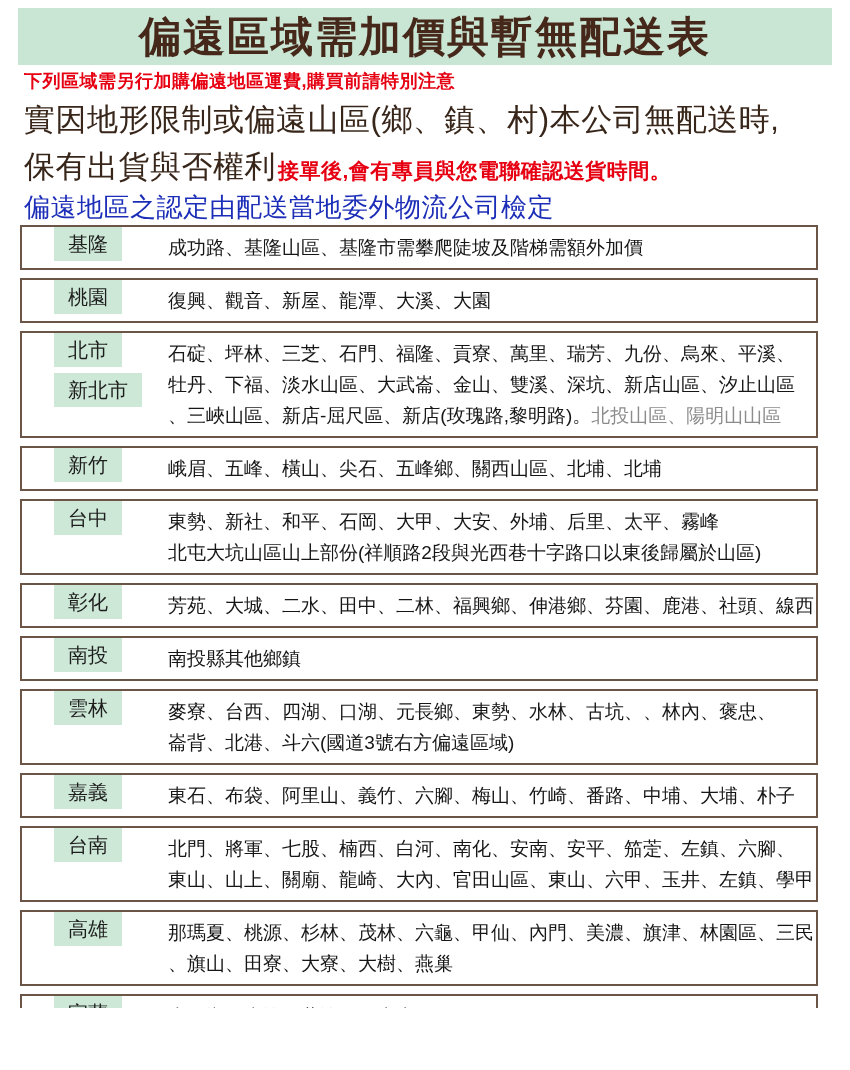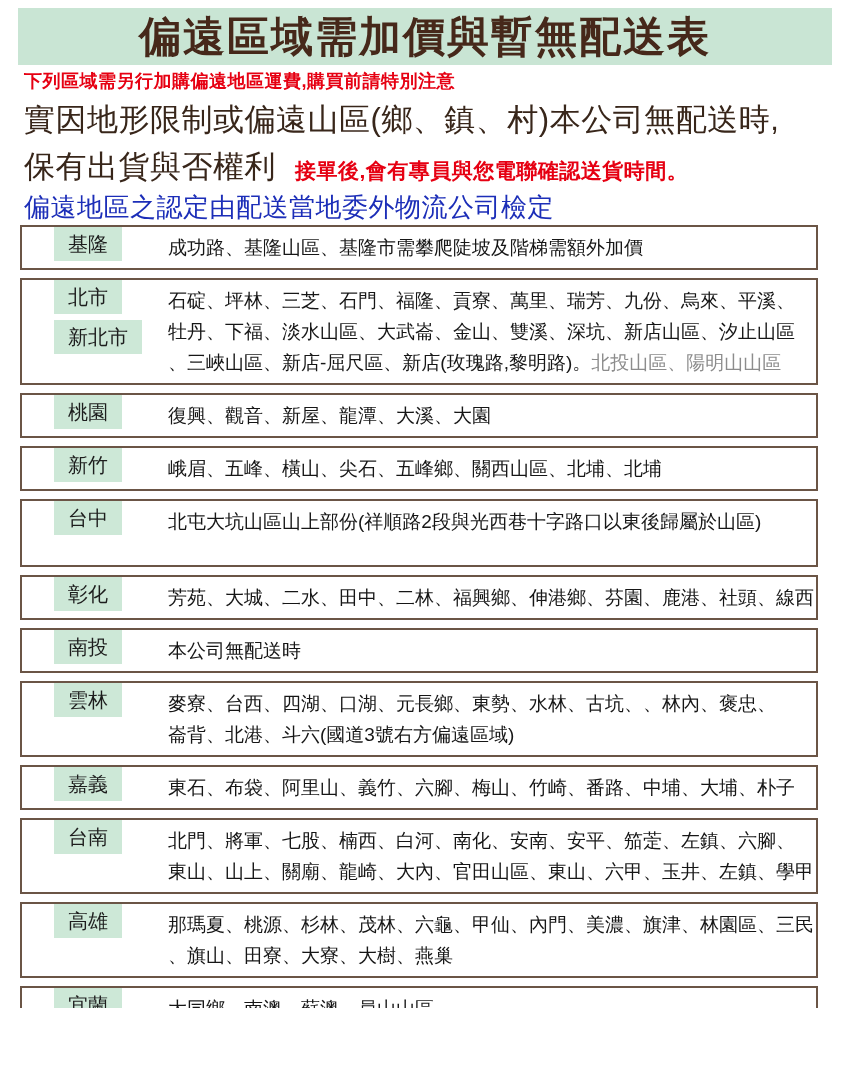--- a/index.html
+++ b/index.html
@@ -46,21 +46,21 @@
     white-space:nowrap;letter-spacing:0.5px;
   }
   .main-line2{
     position:absolute;left:24px;top:146px;
     font-size:31px;color:var(--body_text);
     white-space:nowrap;letter-spacing:0.5px;
     display:flex;align-items:center;
   }
   .main-line2 .red-inline{
     font-size:21px;font-weight:bold;color:var(--red);
-    margin-left:19px;padding-top:8px;letter-spacing:0.5px;
+    margin-left:2px;padding-top:8px;letter-spacing:0.5px;
   }
   .blue-line{
     position:absolute;left:24px;top:190px;
     font-size:26px;color:var(--blue);
     white-space:nowrap;letter-spacing:0.5px;
   }
   .blue-line span{
     display:inline-block;border-bottom:2px solid var(--blue);padding-bottom:1px;
   }
   .region-table{
@@ -135,69 +135,70 @@
 
   <div class="region-table" id="region-table">
       <div class="row lines-1">
         <div class="label-col">
           <span class="region-label">基隆</span>
         </div>
         <div class="text-col">
           <div class="areas-line"><span class="">成功路、基隆山區、基隆市需攀爬陡坡及階梯需額外加價</span></div>
         </div>
       </div>
+      <div class="row lines-1">
+        <div class="label-col">
+          <span class="region-label">桃園</span>
+        </div>
+        <div class="text-col">
+          <div class="areas-line"><span class="">復興、觀音、新屋、龍潭、大溪、大園</span></div>
+        </div>
+      </div>
       <div class="row lines-3">
         <div class="label-col">
           <span class="region-label">北市</span>
           <span class="region-label">新北市</span>
         </div>
         <div class="text-col">
           <div class="areas-line"><span class="">石碇、坪林、三芝、石門、福隆、貢寮、萬里、瑞芳、九份、烏來、平溪、</span></div>
           <div class="areas-line"><span class="">牡丹、下福、淡水山區、大武崙、金山、雙溪、深坑、新店山區、汐止山區</span></div>
           <div class="areas-line"><span class="">、三峽山區、新店-屈尺區、新店(玫瑰路,黎明路)。</span><span class="seg-gray">北投山區、陽明山山區</span></div>
         </div>
       </div>
       <div class="row lines-1">
         <div class="label-col">
-          <span class="region-label">桃園</span>
-        </div>
-        <div class="text-col">
-          <div class="areas-line"><span class="">復興、觀音、新屋、龍潭、大溪、大園</span></div>
-        </div>
-      </div>
-      <div class="row lines-1">
-        <div class="label-col">
           <span class="region-label">新竹</span>
         </div>
         <div class="text-col">
           <div class="areas-line"><span class="">峨眉、五峰、橫山、尖石、五峰鄉、關西山區、北埔、北埔</span></div>
         </div>
       </div>
       <div class="row lines-2">
         <div class="label-col">
           <span class="region-label">台中</span>
         </div>
         <div class="text-col">
+          <div class="areas-line"><span class="">東勢、新社、和平、石岡、大甲、大安、外埔、后里、太平、霧峰</span></div>
           <div class="areas-line"><span class="">北屯大坑山區山上部份(祥順路2段與光西巷十字路口以東後歸屬於山區)</span></div>
         </div>
       </div>
       <div class="row lines-1">
         <div class="label-col">
           <span class="region-label">彰化</span>
         </div>
         <div class="text-col">
           <div class="areas-line"><span class="">芳苑、大城、二水、田中、二林、福興鄉、伸港鄉、芬園、鹿港、社頭、線西</span></div>
         </div>
       </div>
       <div class="row lines-1">
         <div class="label-col">
           <span class="region-label">南投</span>
         </div>
         <div class="text-col">
-          <div class="areas-line"><span class="">本公司無配送時</span></div>
+          <div class="areas-line"><span class="">南投縣其他鄉鎮</span></div>
         </div>
       </div>
       <div class="row lines-2">
         <div class="label-col">
           <span class="region-label">雲林</span>
         </div>
         <div class="text-col">
           <div class="areas-line"><span class="">麥寮、台西、四湖、口湖、元長鄉、東勢、水林、古坑、、林內、褒忠、</span></div>
           <div class="areas-line"><span class="">崙背、北港、斗六(國道3號右方偏遠區域)</span></div>
         </div>

